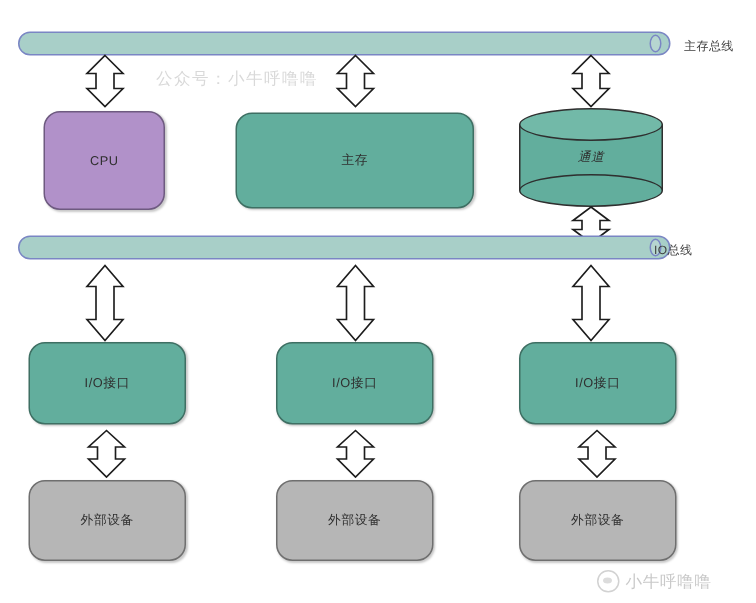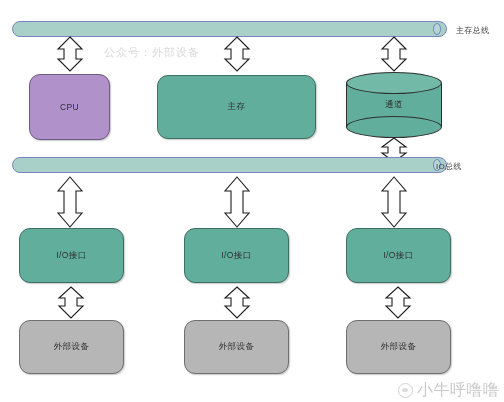--- a/index.html
+++ b/index.html
@@ -142,21 +142,21 @@
     font-size: 11px;
     color: #d9d9d9;
     white-space: nowrap;
     letter-spacing: 1px;
   }
   .brand {
     position: absolute;
     display: flex;
     align-items: center;
     gap: 4px;
-    font-size: 16px;
+    font-size: 11px;
     color: #c9c9c9;
     white-space: nowrap;
     letter-spacing: 0.5px;
   }
   .brand-mark {
     width: 13px;
     height: 13px;
     border-radius: 50%;
     border: 1px solid #d2d2d2;
     display: inline-block;
@@ -198,21 +198,21 @@
   </div>
 
   <div class="node teal" style="left:157px; top:75px; width:159px; height:64px;">
     <span>主存</span>
   </div>
 
   <div class="node cpu" style="left:29px; top:74px; width:81px; height:66px;">
     <span>CPU</span>
   </div>
 
-  <div class="cylinder" style="left:346px; top:72px; width:96px; height:66px;">
+  <div class="cylinder" style="left:346px; top:72px; width:96px; height:66px;font-style:italic;">
     <div class="cyl-body"></div>
     <div class="cyl-bottom"></div>
     <div class="cyl-top"></div>
     <div class="cyl-label">通道</div>
   </div>
 
   <div class="arrow" style="left:379px; top:137px;">
     <svg width="30" height="26" viewBox="0 0 30 26">
       <polygon points="15,1 27,10 21,10 21,16 27,16 15,25 3,16 9,16 9,10 3,10" fill="#ffffff" stroke="#1d1d1d" stroke-width="1.1" stroke-linejoin="miter"></polygon>
     </svg>
@@ -268,20 +268,20 @@
   <div class="node gray" style="left:19px; top:320px; width:105px; height:54px;">
     <span>外部设备</span>
   </div>
   <div class="node gray" style="left:184px; top:320px; width:105px; height:54px;">
     <span>外部设备</span>
   </div>
   <div class="node gray" style="left:346px; top:320px; width:105px; height:54px;">
     <span>外部设备</span>
   </div>
 
-  <div class="watermark" style="left:104px; top:45px;">公众号：外部设备</div>
+  <div class="watermark" style="left:104px; top:45px;">公众号：小牛呼噜噜</div>
 
   <div class="brand" style="left:398px; top:380px;">
     <span class="brand-mark"></span>
     <span>小牛呼噜噜</span>
   </div>
 
 </div>
 
 </body></html>

